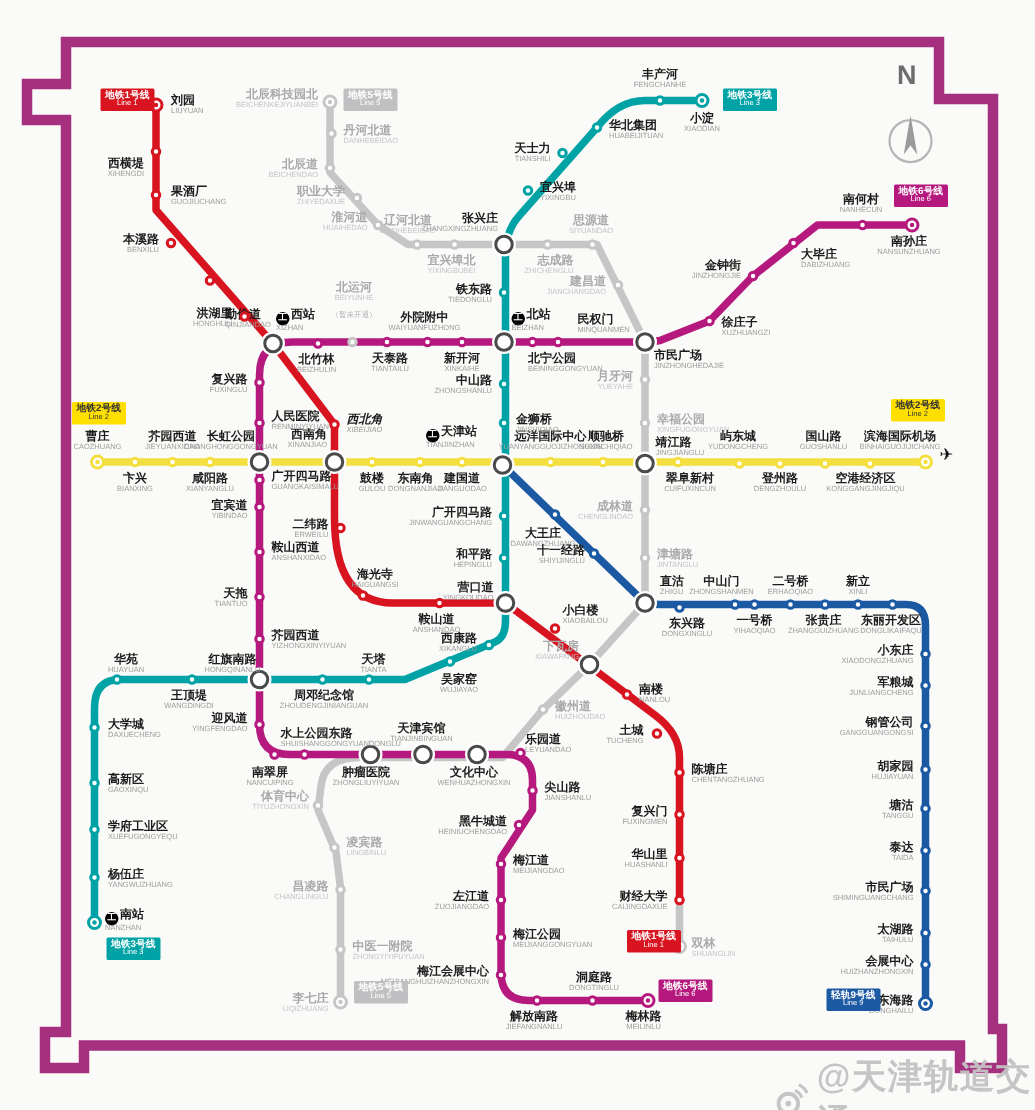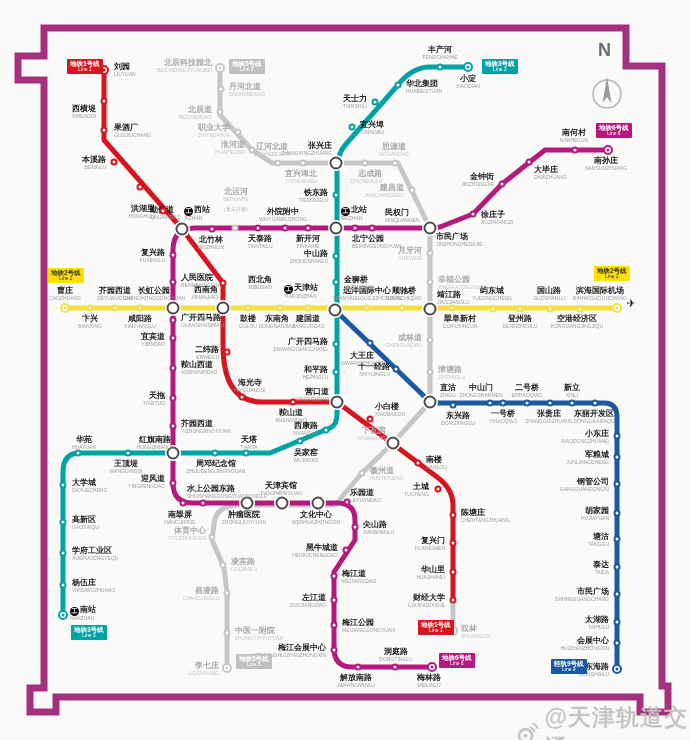--- a/index.html
+++ b/index.html
@@ -710,21 +710,21 @@
     <div class="lbl ar" style="top: 180px; left: 150px; margin-top: 26px;">
       <div class="cn">勤俭道</div>
       <div class="py">QINJIANDAO</div>
     </div>
     <div class="dot n" style="left: 163px; top: 211px; border-color: rgb(215, 20, 31);"></div>
     <div class="lbl al" style="top: 205px; right: 535px;">
       <div class="cn">洪湖里</div>
       <div class="py">HONGHULI</div>
     </div>
     <div class="dot n" style="left: 223px; top: 283px; border-color: rgb(215, 20, 31);"></div>
-    <div class="lbl ar" style="top: 276px; left: 248px;">
+    <div class="lbl ar" style="top: 276px; left: 231px; font-style: italic;">
       <div class="cn">西北角</div>
       <div class="py">XIBEIJIAO</div>
     </div>
     <div class="dot n" style="left: 227px; top: 352px; border-color: rgb(215, 20, 31);"></div>
     <div class="lbl al" style="top: 346px; right: 471px;">
       <div class="cn">二纬路</div>
       <div class="py">ERWEILU</div>
     </div>
     <div class="dot n" style="left: 242px; top: 397px; border-color: rgb(215, 20, 31);"></div>
     <div class="lbl ac" style="top: 379px; left: 250px; transform: translateX(-50%);">

